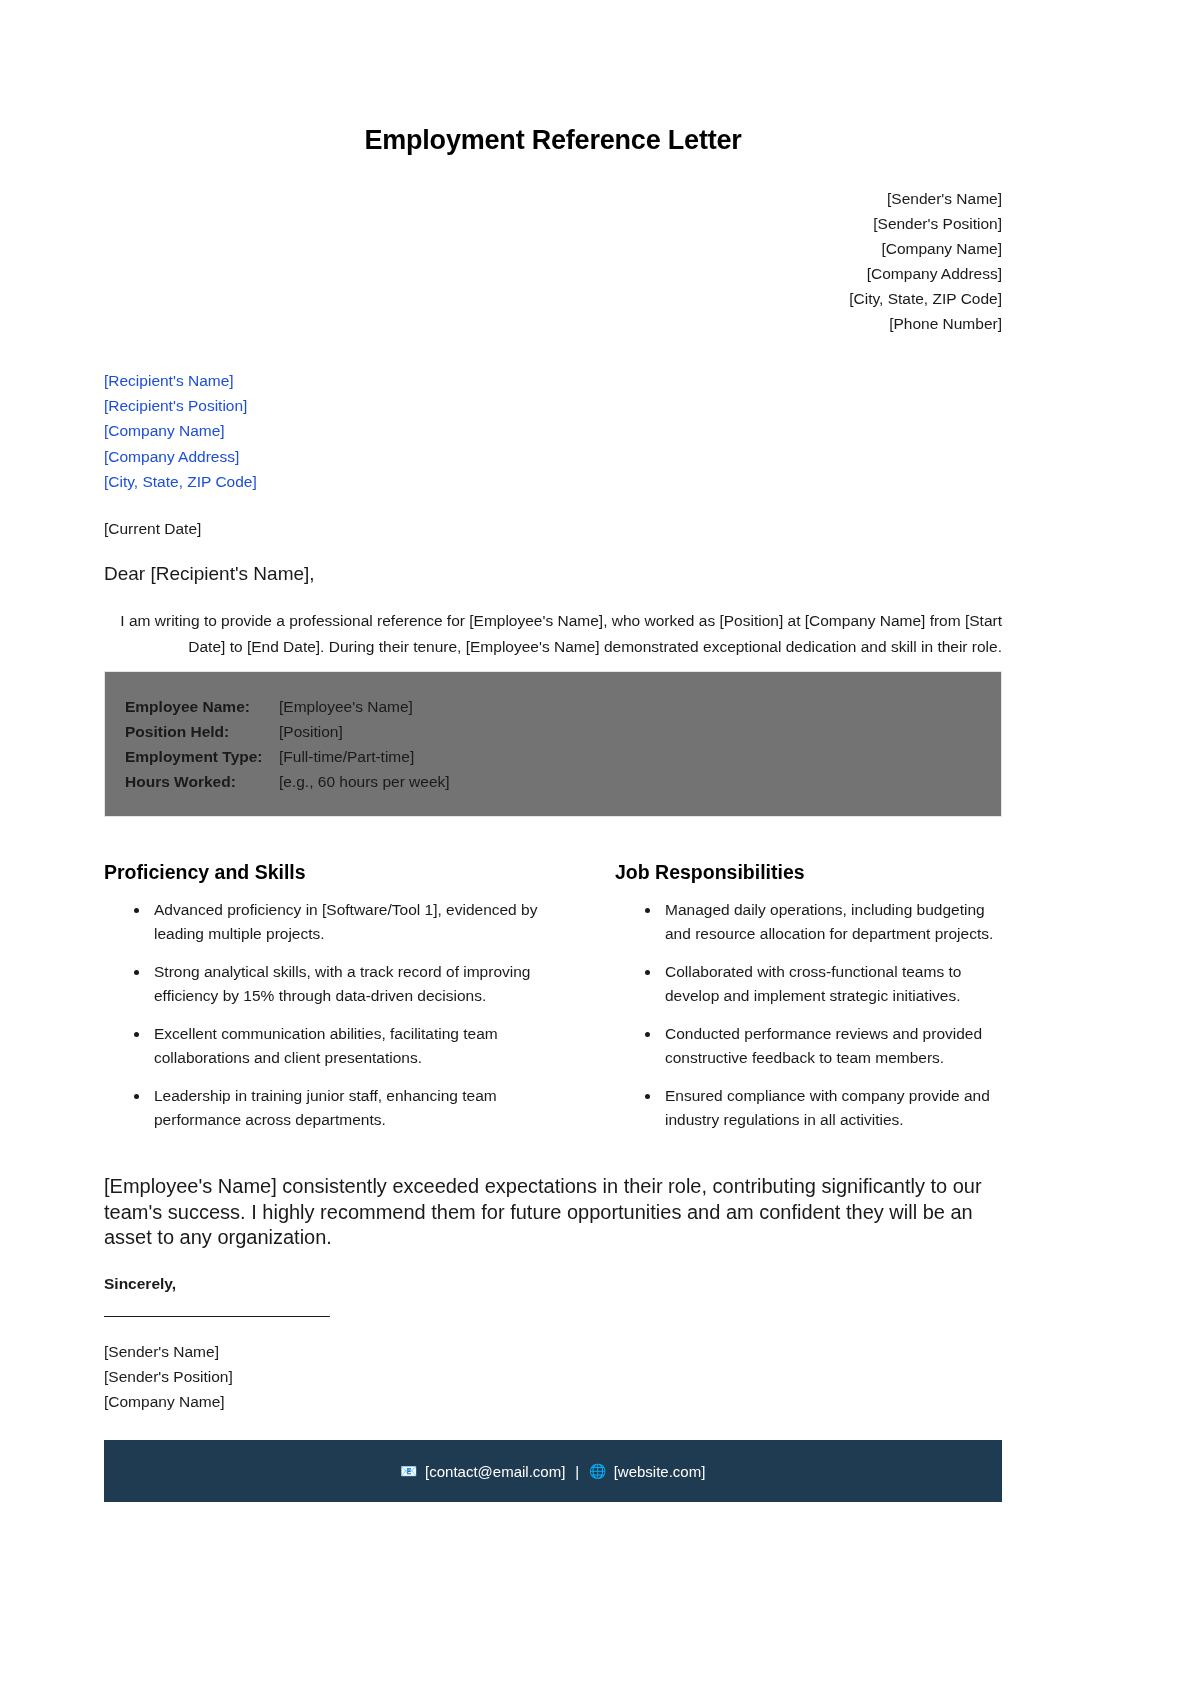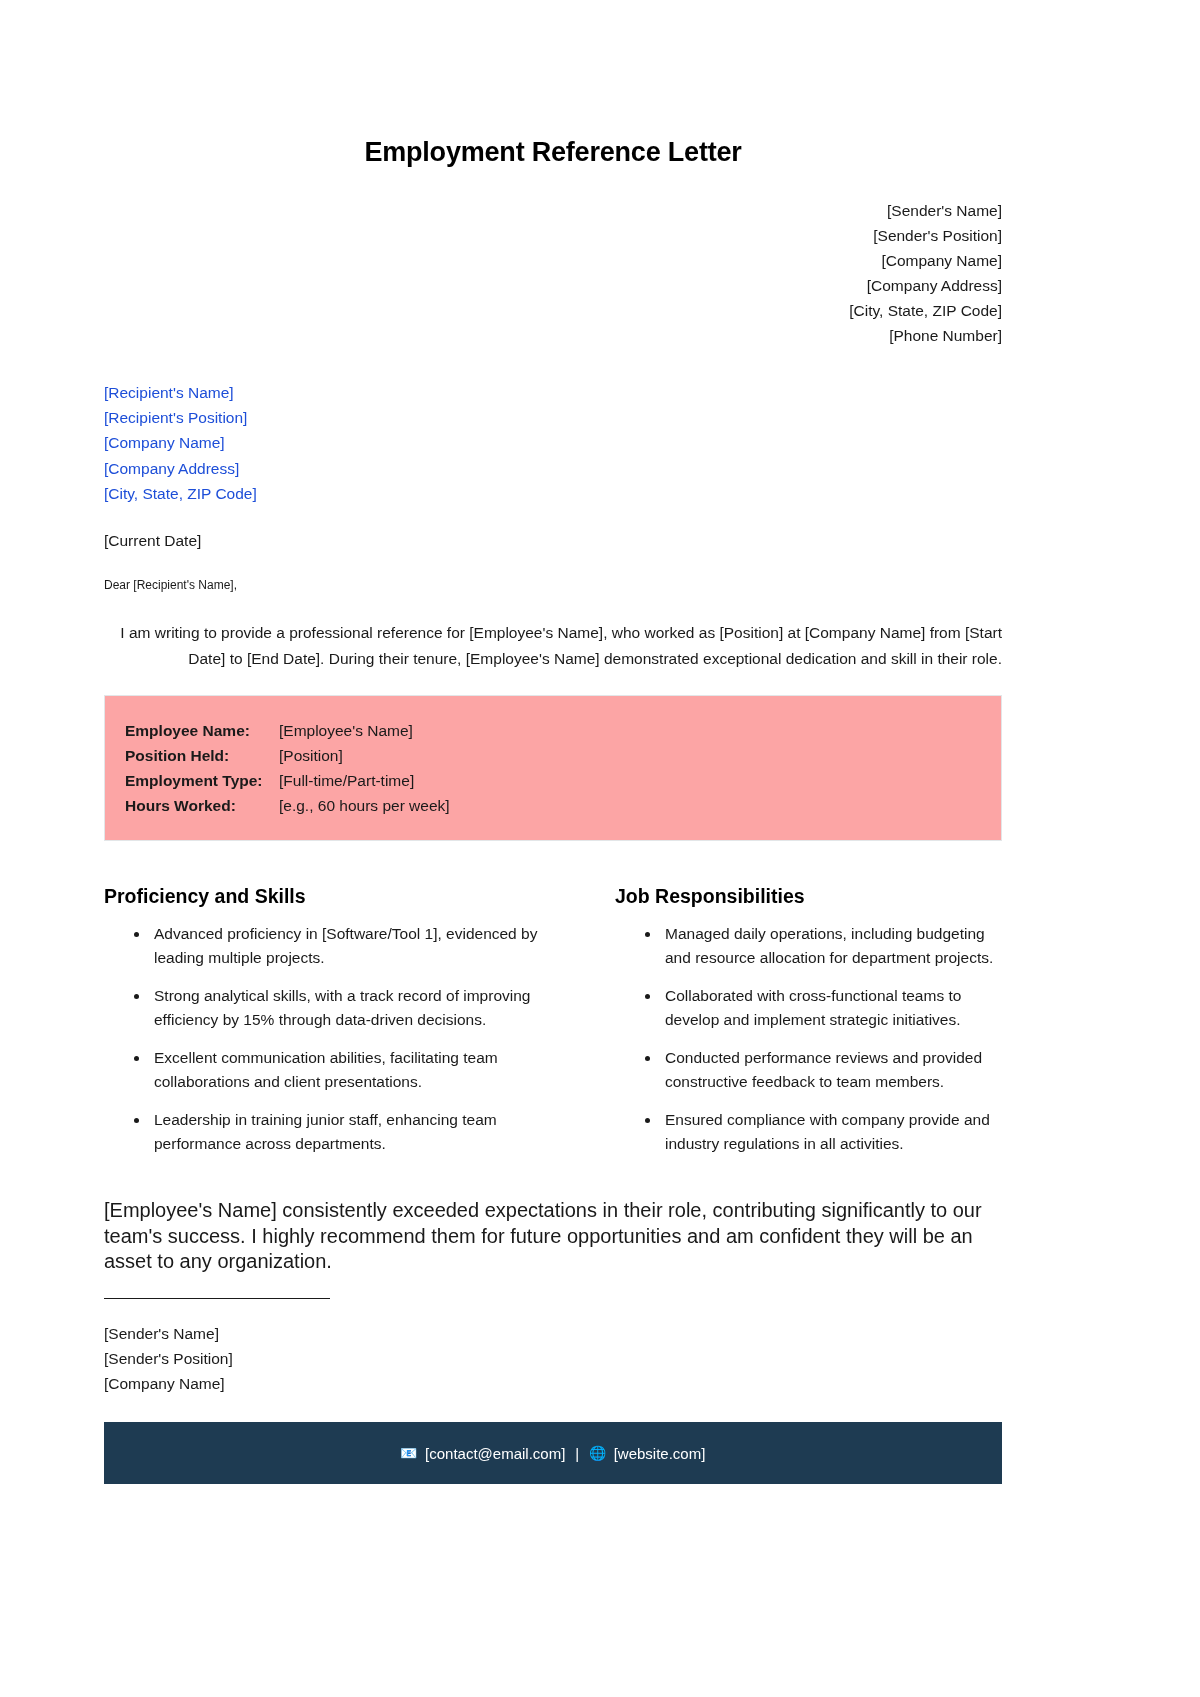--- a/index.html
+++ b/index.html
@@ -15,21 +15,21 @@
     position: relative;
     width: 1200px;
     height: 1697px;
     background: #ffffff;
     box-sizing: border-box;
     overflow: hidden;
   }
   .sheet {
     position: absolute;
     left: 104px;
-    top: 12px;
+    top: 0;
     width: 898px;
   }
   .doc-title {
     text-align: center;
     font-size: 27px;
     font-weight: bold;
     letter-spacing: -0.2px;
     margin: 0;
     padding-top: 125px;
     color: #000;
@@ -49,35 +49,35 @@
     color: #1d4ed8;
   }
   .date-line {
     margin-top: 22px;
     font-size: 15.5px;
     line-height: 25px;
     color: #1a1a1a;
   }
   .salutation {
     margin-top: 20px;
-    font-size: 12px;
+    font-size: 19px;
     line-height: 25px;
     color: #1a1a1a;
   }
   .intro-para {
     margin-top: 22px;
     font-size: 15.5px;
     line-height: 25.5px;
     color: #1a1a1a;
     text-align: right;
   }
   .info-box {
-    margin-top: 24px;
+    margin-top: 12px;
     border: 1px solid #e3e6e8;
-    background: #fca5a5;
+    background: #737373;
     padding: 22px 22px 22px 20px;
     box-sizing: border-box;
   }
   .info-table {
     border-collapse: collapse;
     width: 100%;
   }
   .info-table td {
     font-size: 15.5px;
     line-height: 25px;
@@ -238,20 +238,21 @@
           <li>Managed daily operations, including budgeting and resource allocation for department projects.</li>
           <li>Collaborated with cross-functional teams to develop and implement strategic initiatives.</li>
           <li>Conducted performance reviews and provided constructive feedback to team members.</li>
           <li>Ensured compliance with company provide and industry regulations in all activities.</li>
         </ul>
       </div>
     </div>
 
     <div class="closing-para">[Employee's Name] consistently exceeded expectations in their role, contributing significantly to our team's success. I highly recommend them for future opportunities and am confident they will be an asset to any organization.</div>
 
+    <div class="sincerely">Sincerely,</div>
 
     <div class="sig-line"></div>
 
     <div class="signoff-block">
       <div>[Sender's Name]</div>
       <div>[Sender's Position]</div>
       <div>[Company Name]</div>
     </div>
 
     <div class="footer-bar">

